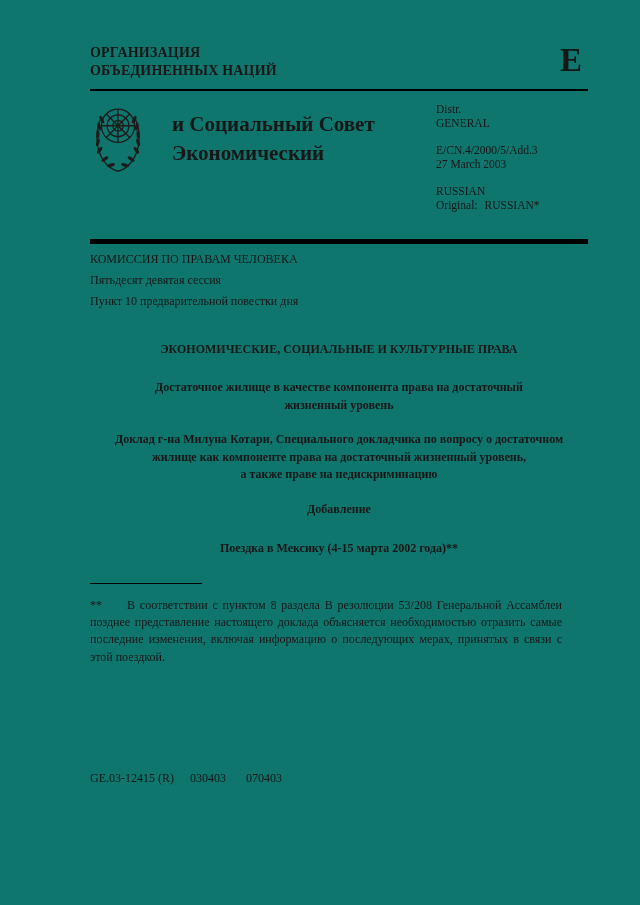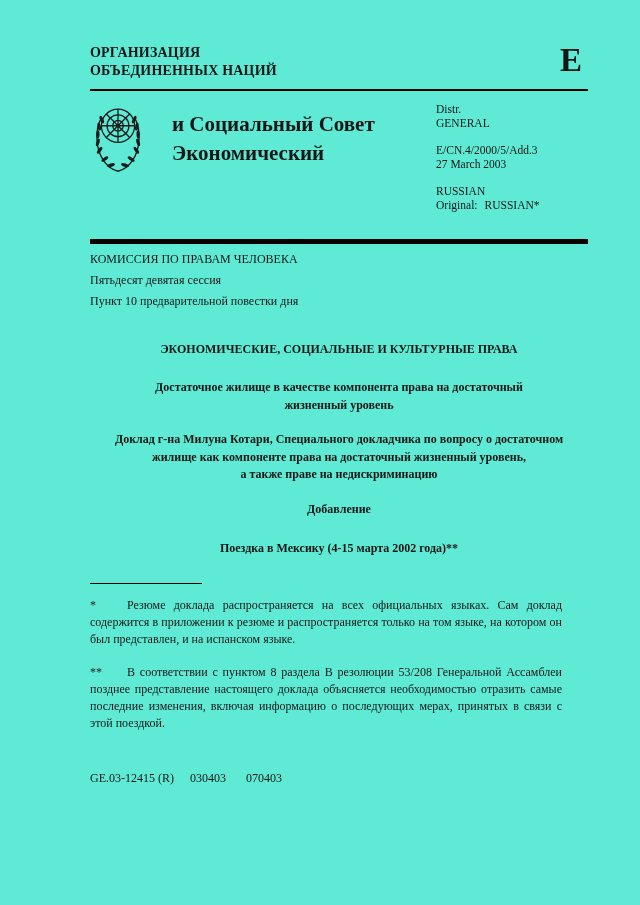--- a/index.html
+++ b/index.html
@@ -5,21 +5,21 @@
   * { margin: 0; padding: 0; box-sizing: border-box; }
   html, body { background: #ffffff; }
   body {
     width: 640px; height: 905px;
     font-family: "Liberation Serif", "DejaVu Serif", serif;
     color: #161616;
   }
   .page {
     position: relative;
     width: 640px; height: 905px;
-    background: #5eead4;
+    background: #0f766e;
     overflow: hidden;
   }
 
   
   .header-row {
     display: flex; justify-content: space-between; align-items: flex-start;
     padding: 44px 52px 0 90px;
   }
   .org-name { font-weight: bold; font-size: 14px; line-height: 1.3; letter-spacing: 0.2px; }
   .doc-letter { font-size: 33px; font-weight: bold; line-height: 0.9; margin-top: 2px; margin-right: 6px; }
@@ -153,23 +153,20 @@
       <div>а также праве на недискриминацию</div>
     </div>
     <div class="title-addendum">Добавление</div>
     <div class="title-visit">Поездка в Мексику (4-15 марта 2002 года)**</div>
   </div>
 
   <div class="fn-rule"></div>
 
   <div class="footnotes">
     <p class="footnote">
-      <span class="fn-marker">*</span><span>Резюме доклада распространяется на всех официальных языках. Сам доклад содержится в приложении к резюме и распространяется только на том языке, на котором он был представлен, и на испанском языке.</span>
-    </p>
-    <p class="footnote">
       <span class="fn-marker">**</span><span>В соответствии с пунктом 8 раздела В резолюции 53/208 Генеральной Ассамблеи позднее представление настоящего доклада объясняется необходимостью отразить самые последние изменения, включая информацию о последующих мерах, принятых в связи с этой поездкой.</span>
     </p>
   </div>
 
   <div class="footer">
     <span>GE.03-12415  (R)</span><span class="gap-a">030403</span><span class="gap-b">070403</span>
   </div>
 
 </div>
 

